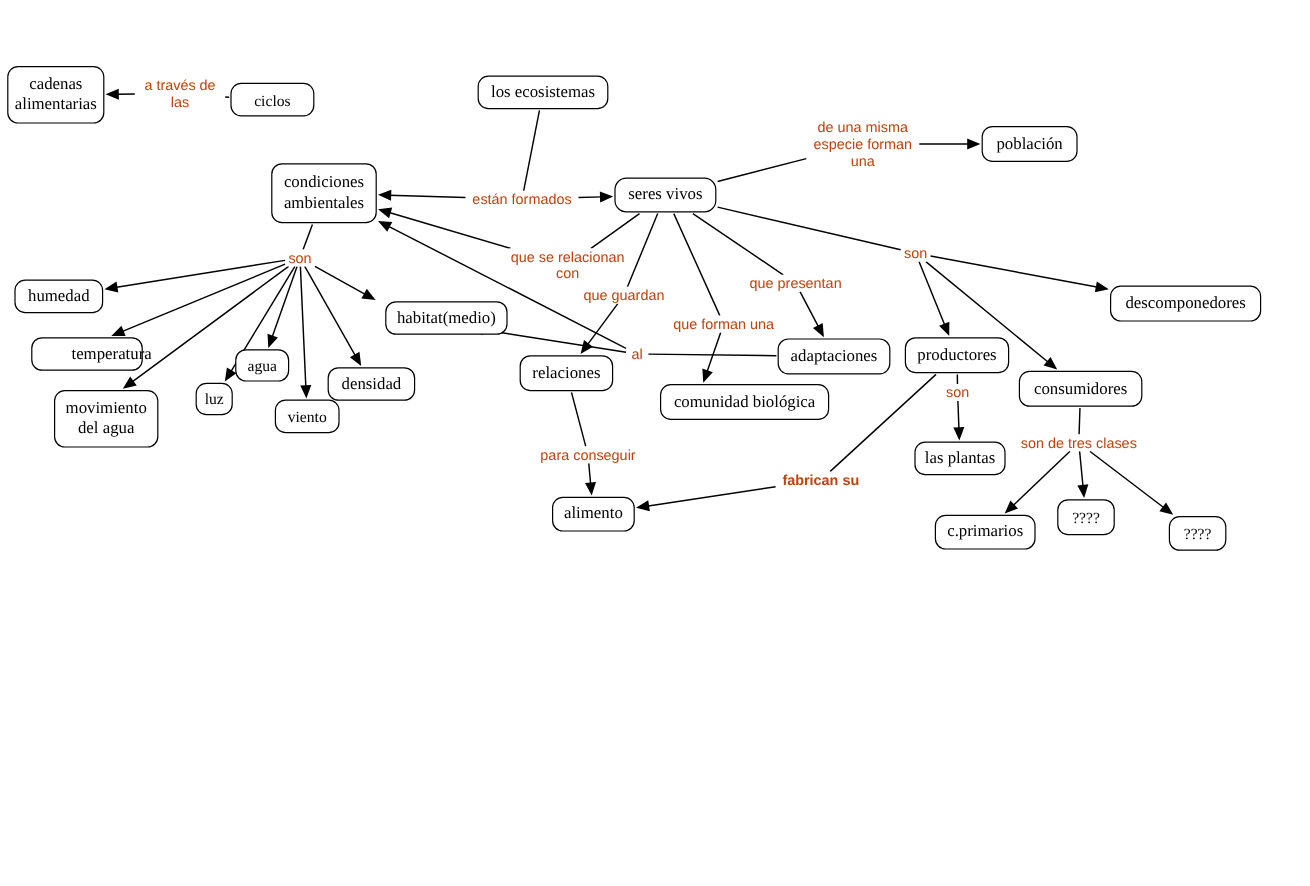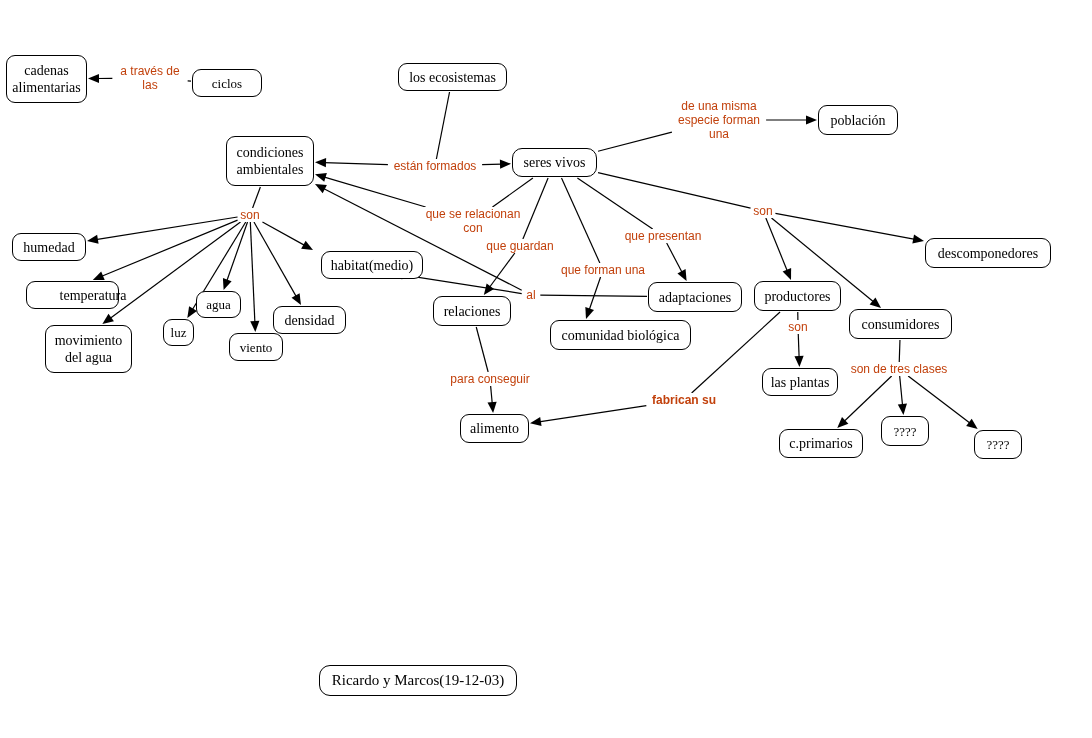--- a/index.html
+++ b/index.html
@@ -186,16 +186,13 @@
 con</div>
       <div class="link-label" style="left: 520px; top: 246px;">que guardan</div>
       <div class="link-label" style="left: 663px; top: 236px;">que presentan</div>
       <div class="link-label" style="left: 603px; top: 270px;">que forman una</div>
       <div class="link-label" style="left: 531px; top: 295px;">al</div>
       <div class="link-label" style="left: 798px; top: 327px;">son</div>
       <div class="link-label" style="left: 899px; top: 369px;">son de tres clases</div>
       <div class="link-label" style="left: 490px; top: 379px;">para conseguir</div>
       <div class="link-label" style="left: 684px; top: 400px; font-weight: bold;">fabrican su</div>
     </div>
-  <div class="footer-node" style="left: 319px; top: 665px; width: 198px; height: 31px;">
-    <span>Ricardo y Marcos(19-12-03)</span>
-  </div>
 </div>
 
 </body></html>

